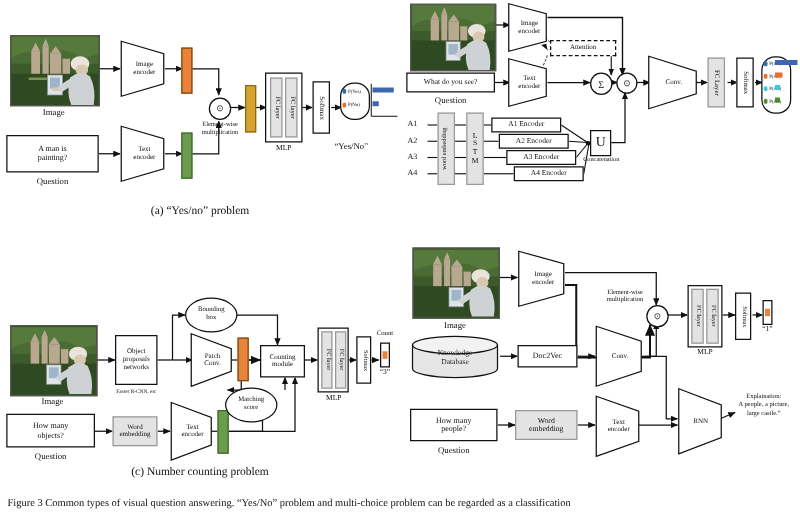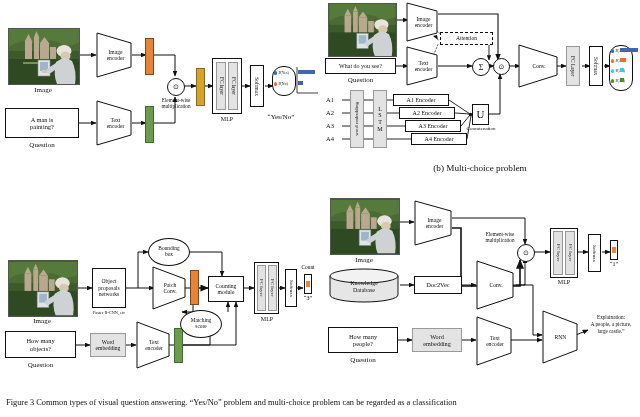--- a/index.html
+++ b/index.html
@@ -194,20 +194,21 @@
   <div class="probrow" style="left:274px;top:82px;">
     <span class="dot" style="background:#E8702A;"></span>
     <span>P(No)</span>
   </div>
 
   <div class="barrow" style="left:298px;top:70px;width:17px;background:#3F66B0;"></div>
   <div class="barrow" style="left:298px;top:81px;width:5px;background:#3F66B0;"></div>
 
   <div class="lbl" style="left:256px;top:113px;width:50px;font-size:7px;">“Yes/No”</div>
 
+  <div class="subcap" style="top:163px;">(a)  “Yes/no” problem</div>
 </div>
 
 <div class="panel pb">
 
   <svg class="wires" viewBox="0 0 320 190">
     <defs>
       <marker id="ar2" markerWidth="6" markerHeight="5" refX="5.4" refY="2.5" orient="auto">
         <path d="M0,0 L6,2.5 L0,5 z" fill="#111"></path>
       </marker>
     </defs>
@@ -364,21 +365,20 @@
   </div>
 
   <div class="box thick" style="left:73px;top:94px;width:56px;height:12px;font-size:6px;">A1 Encoder</div>
   <div class="box thick" style="left:79px;top:107px;width:56px;height:12px;font-size:6px;">A2 Encoder</div>
   <div class="box thick" style="left:85px;top:120px;width:56px;height:12px;font-size:6px;">A3 Encoder</div>
   <div class="box thick" style="left:91px;top:133px;width:56px;height:12px;font-size:6px;">A4 Encoder</div>
 
   <div class="box" style="left:152px;top:104px;width:17px;height:21px;font-size:11px;">U</div>
   <div class="lbl" style="left:140px;top:126px;width:42px;font-size:5px;">Concatenation</div>
 
-  <div class="subcap" style="top:163px;">(b)  Multi-choice problem</div>
 </div>
 
 <div class="panel pc">
 
   <svg class="wires" viewBox="0 0 320 200">
     <defs>
       <marker id="ar3" markerWidth="6" markerHeight="5" refX="5.4" refY="2.5" orient="auto">
         <path d="M0,0 L6,2.5 L0,5 z" fill="#111"></path>
       </marker>
     </defs>
@@ -496,20 +496,21 @@
 embedding</div>
 
   <div class="trap" style="left:136px;top:131px;width:34px;height:48px;">
     <svg width="34" height="48" viewBox="0 0 34 48">
         <polygon points="1,1 33,13 33,35 1,47" fill="#fff" stroke="#111" stroke-width="1"></polygon>
       </svg>
     <span style="white-space:pre-line;margin-left:2px;">Text
 encoder</span>
   </div>
 
+  <div class="subcap" style="top:182px;">(c)  Number counting problem</div>
 </div>
 
 <div class="panel pd">
 
   <svg class="wires" viewBox="0 0 320 200">
     <defs>
       <marker id="ar4" markerWidth="6" markerHeight="5" refX="5.4" refY="2.5" orient="auto">
         <path d="M0,0 L6,2.5 L0,5 z" fill="#111"></path>
       </marker>
     </defs>

